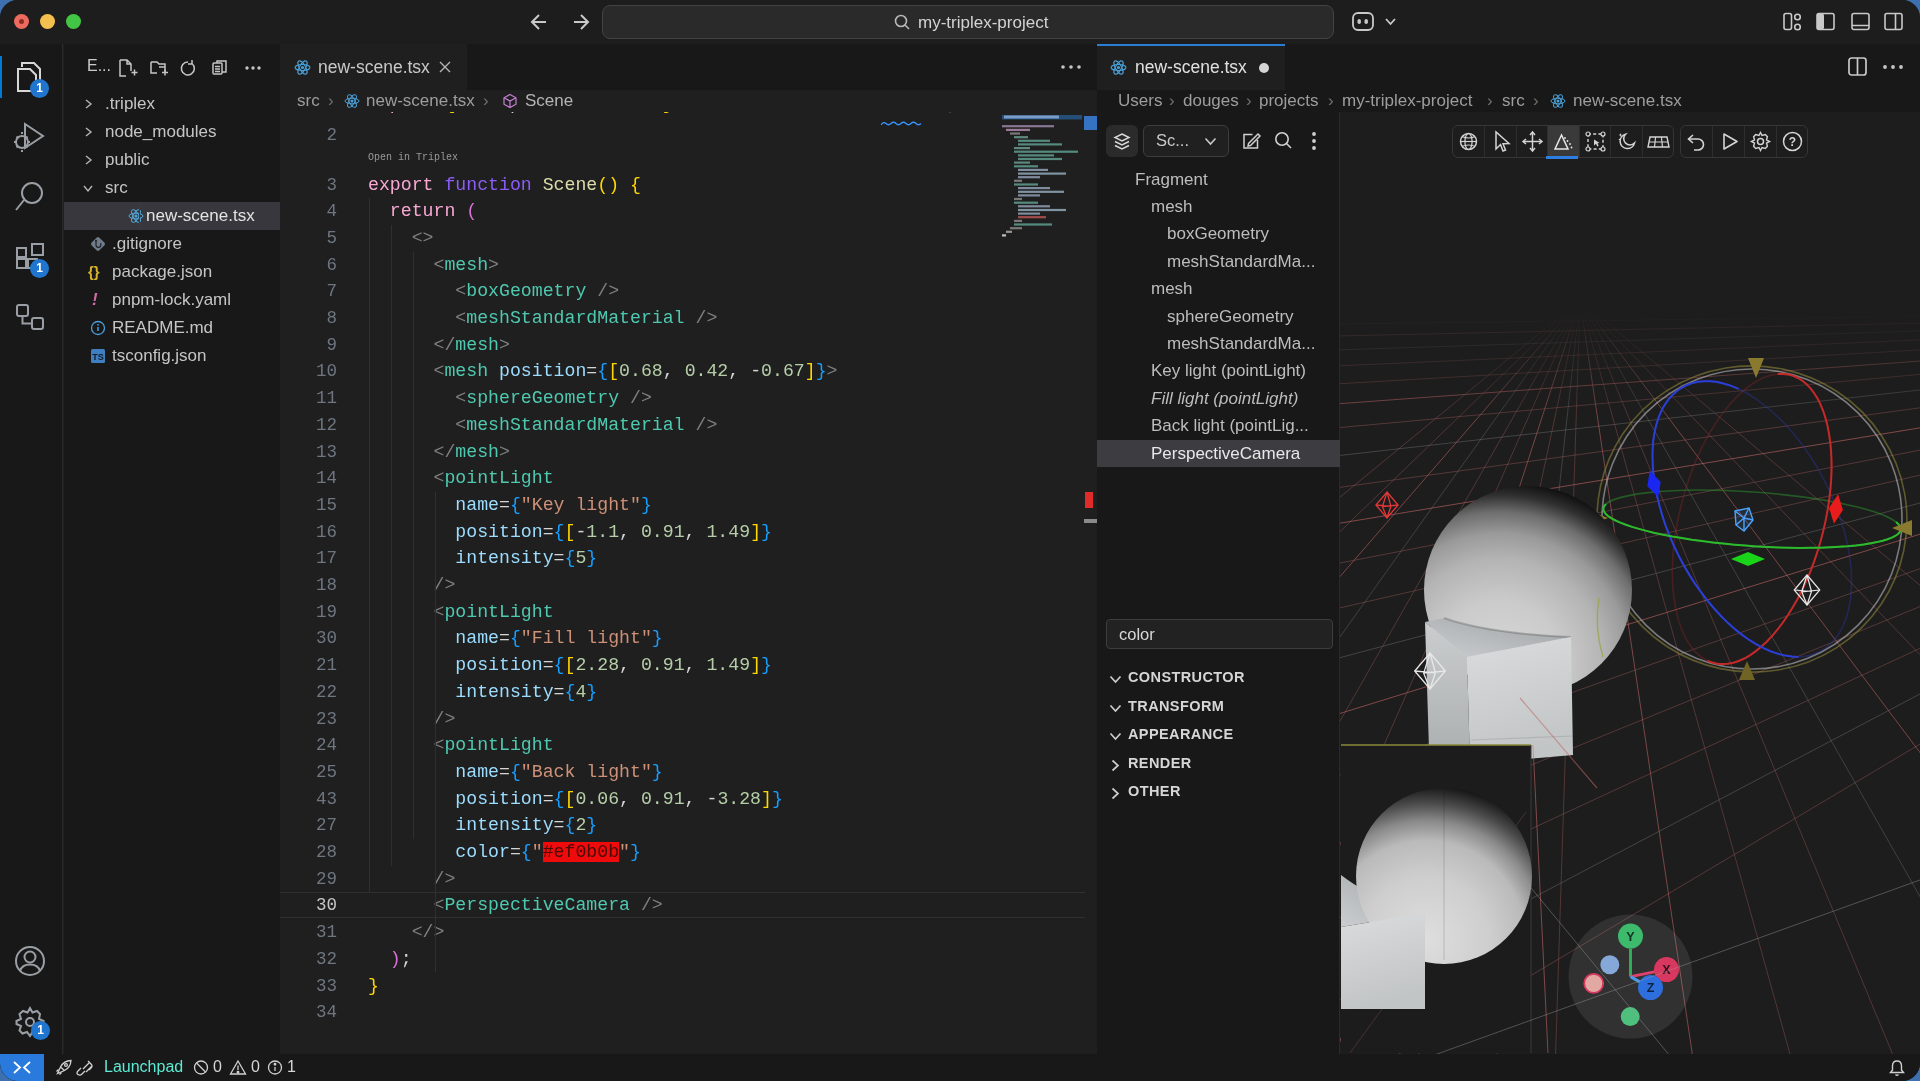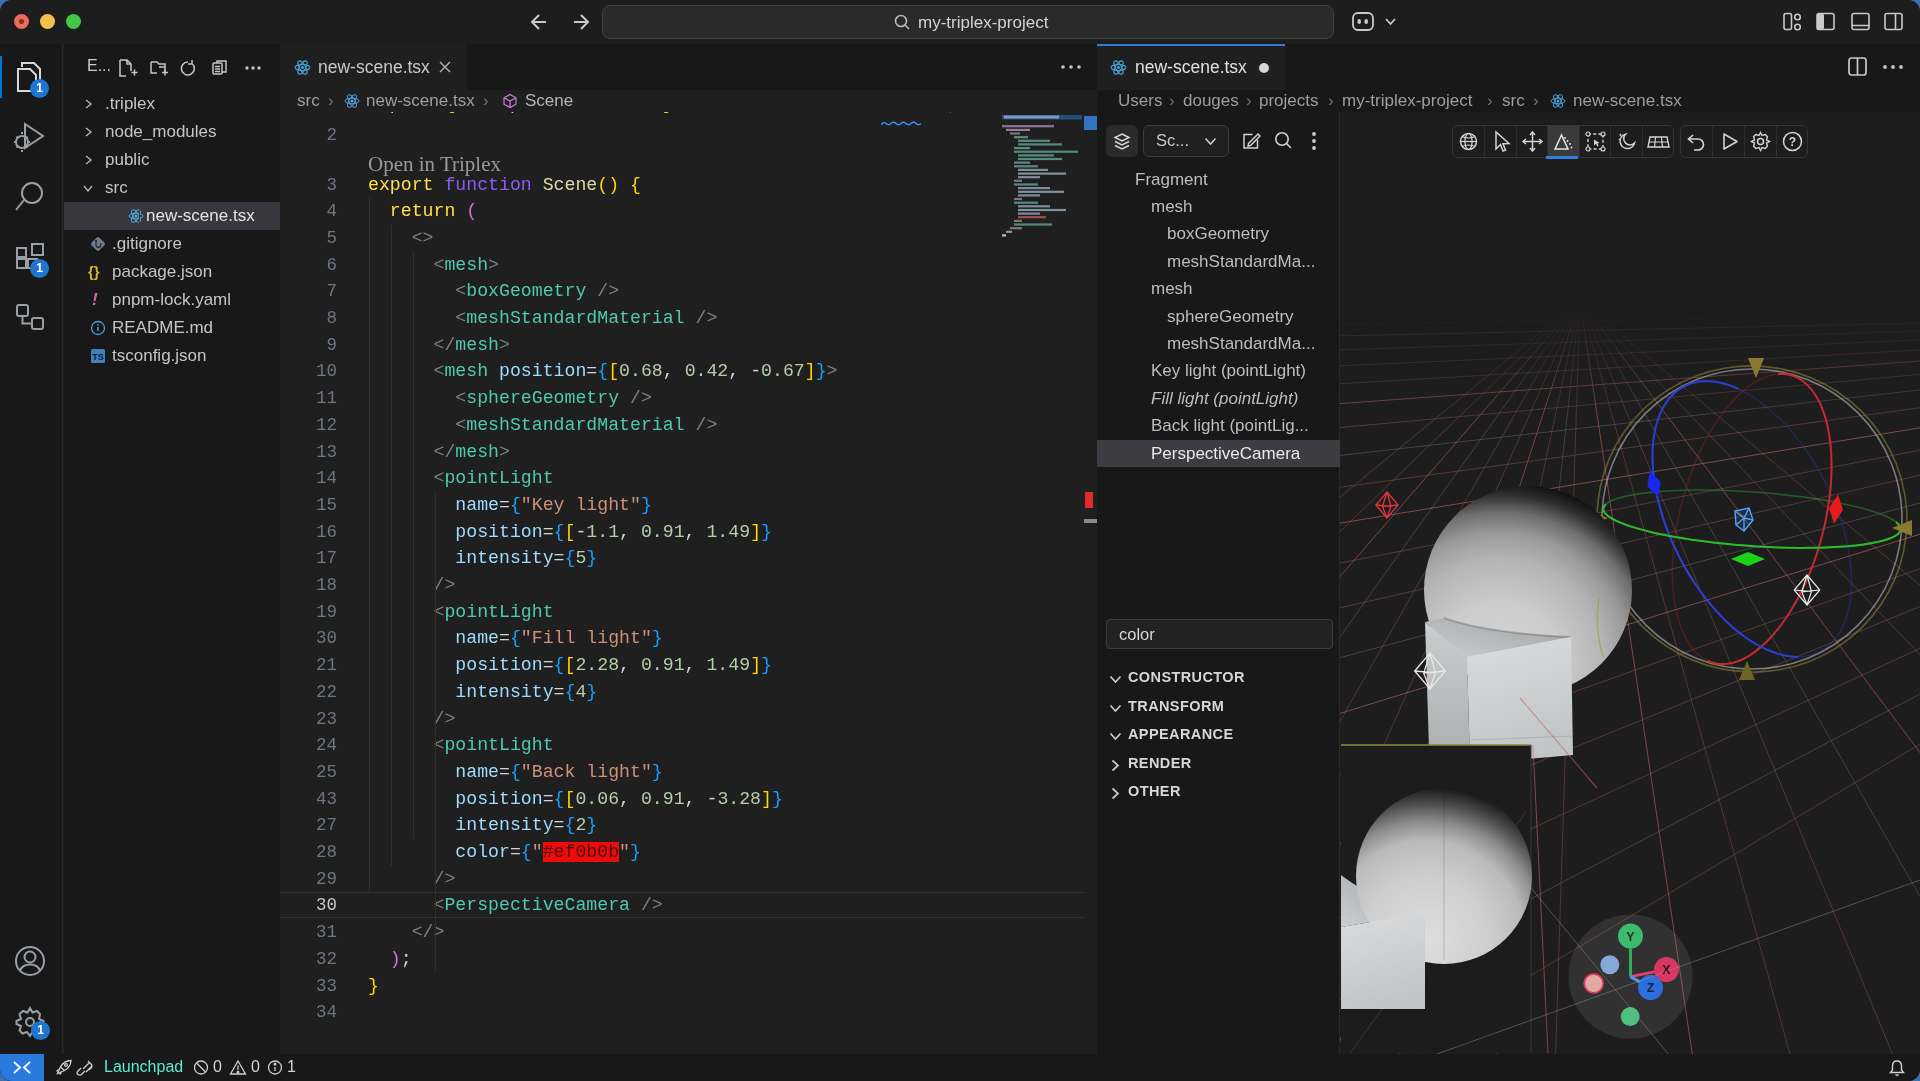--- a/index.html
+++ b/index.html
@@ -1,37 +1,37 @@
 <!DOCTYPE html>
 <html><head><meta charset="utf-8">
 <style>
 *{margin:0;padding:0;box-sizing:border-box}
 html,body{width:1920px;height:1081px;overflow:hidden;background:#3e6fae;font-family:"Liberation Sans",sans-serif}
 .abs{position:absolute}
-.win{position:absolute;left:0;top:0;width:1920px;height:1081px;background:#1f1f1f;border-radius:12px;overflow:hidden}
+.win{position:absolute;left:0;top:0;width:1920px;height:1081px;background:#1f1f1f;border-radius:18px;overflow:hidden}
 .titlebar{position:absolute;left:0;top:0;width:1920px;height:44px;background:#1d1d1d}
 .tl{position:absolute;top:14px;width:15px;height:15px;border-radius:50%}
 .urlbar{position:absolute;left:602px;top:5px;width:732px;height:34px;background:#2a2a2a;border:1px solid #434343;border-radius:8px}
 .urltext{position:absolute;left:918px;top:13px;font-size:17px;color:#d3d3d3}
 .activitybar{position:absolute;left:0;top:44px;width:63px;height:1010px;background:#181818;border-right:1px solid #2a2a2a}
 .abicon{position:absolute;left:9px;width:42px;height:42px;color:#9a9fa5}
 .badge{position:absolute;width:19px;height:19px;border-radius:50%;background:#2076ce;color:#fff;font-size:12px;font-weight:bold;text-align:center;line-height:19px}
 .sidebar{position:absolute;left:64px;top:44px;width:216px;height:1010px;background:#181818}
 .sbhead{position:absolute;left:0;top:0;width:216px;height:40px;color:#cccccc}
 .treerow{position:absolute;height:28px;line-height:28px;font-size:17px;color:#c5c5c5;white-space:nowrap}
 .trsel{background:#37373d;color:#e3e3e3}
 .chev{color:#b0b0b0}
 .editor{position:absolute;left:280px;top:44px;width:817px;height:1010px;background:#1f1f1f}
 .tabbar{position:absolute;left:0;top:0;width:817px;height:46px;background:#181818}
 .tab1{position:absolute;left:0;top:0;width:187px;height:46px;background:#1f1f1f}
 .crumbs{position:absolute;left:0;top:46px;width:817px;height:22px;background:#1f1f1f;font-size:17px;color:#9d9d9d;white-space:nowrap}
 .codearea{position:absolute;left:0;top:68px;width:817px;height:942px;overflow:hidden;font-family:"Liberation Mono",monospace;font-size:18.2px}
 .cl{position:absolute;left:88px;height:27px;line-height:27px;white-space:pre;color:#d4d4d4}
 .ln{position:absolute;left:0px;width:57px;height:27px;line-height:27px;text-align:right;color:#6e7681;font-size:17.5px}
-.t-kw{color:#fde047}.t-kw2{color:#8b5cf6}.t-fn{color:#dcdcaa}.t-tag{color:#4ec9b0}
+.t-kw{color:#f9a8d4}.t-kw2{color:#8b5cf6}.t-fn{color:#dcdcaa}.t-tag{color:#4ec9b0}
 .t-p{color:#808080}.t-at{color:#9cdcfe}.t-b1{color:#ffd700}.t-b2{color:#da70d6}.t-b3{color:#179fff}
 .t-str{color:#ce9178}.t-num{color:#b5cea8}.t-w{color:#d4d4d4}
 .guide{position:absolute;width:1px;background:#2f2f2f}
 .rightpanel{position:absolute;left:1097px;top:44px;width:823px;height:1010px;background:#181818}
 .rtab{position:absolute;left:0;top:0;width:188px;height:46px;background:#1f1f1f;border-top:2px solid #2b7cd4}
 .rcrumbs{position:absolute;left:0;top:46px;width:823px;height:22px;background:#181818;font-size:17px;color:#9d9d9d;white-space:nowrap}
 .tpanel{position:absolute;left:0;top:68px;width:243px;height:942px;background:#181818;border-right:1px solid #2a2a2a}
 .trow{position:absolute;left:0;width:243px;height:27px;line-height:27px;font-size:17px;color:#bdbdbd;white-space:nowrap}
 .sechead{position:absolute;font-size:14.5px;font-weight:bold;color:#d6d6d6;letter-spacing:0.4px}
 .scene{position:absolute;left:243px;top:68px;width:580px;height:942px;background:#1d1d1d}
@@ -266,21 +266,21 @@
             <path d="M2 4.8 L8 8 L14 4.8 M8 8 L8 14.5"></path>
           </g>
         </svg>
   <span style="position:absolute;left:245px;top:1px;color:#b5b5b5">Scene</span>
  </div>
  <div class="codearea">
 <div class="cl" style="top:-21px"><span class="t-kw">import</span><span class="t-w"> </span><span class="t-b1">{</span><span class="t-w"> PerspectiveCamera </span><span class="t-b1">}</span><span class="t-kw"> from </span><span class="t-str">"@react-three/drei"</span><span class="t-w">;</span></div>
         <div class="ln" style="top:-21px">1</div>
         <div class="cl" style="top:9.5px"></div>
         <div class="ln" style="top:9.5px">2</div>
-        <div class="abs" style="left:88px;top:40px;font-size:21px;color:#999999;font-family:Liberation Serif, serif">Open in Triplex</div>
+        <div class="abs" style="left:88px;top:40px;font-size:10px;color:#999999;font-family:Liberation Mono, monospace">Open in Triplex</div>
         <div class="cl" style="top:59.5px"><span class="t-kw">export</span> <span class="t-kw2">function</span> <span class="t-fn">Scene</span><span class="t-b1">()</span> <span class="t-b1">{</span></div>
         <div class="ln" style="top:59.5px">3</div>
         <div class="cl" style="top:86.2px">  <span class="t-kw">return</span> <span class="t-b2">(</span></div>
         <div class="ln" style="top:86.2px">4</div>
         <div class="cl" style="top:112.9px">    <span class="t-p">&lt;&gt;</span></div>
         <div class="ln" style="top:112.9px">5</div>
         <div class="cl" style="top:139.6px">      <span class="t-p">&lt;</span><span class="t-tag">mesh</span><span class="t-p">&gt;</span></div>
         <div class="ln" style="top:139.6px">6</div>
         <div class="cl" style="top:166.3px">        <span class="t-p">&lt;</span><span class="t-tag">boxGeometry</span> <span class="t-p">/&gt;</span></div>
         <div class="ln" style="top:166.3px">7</div>

